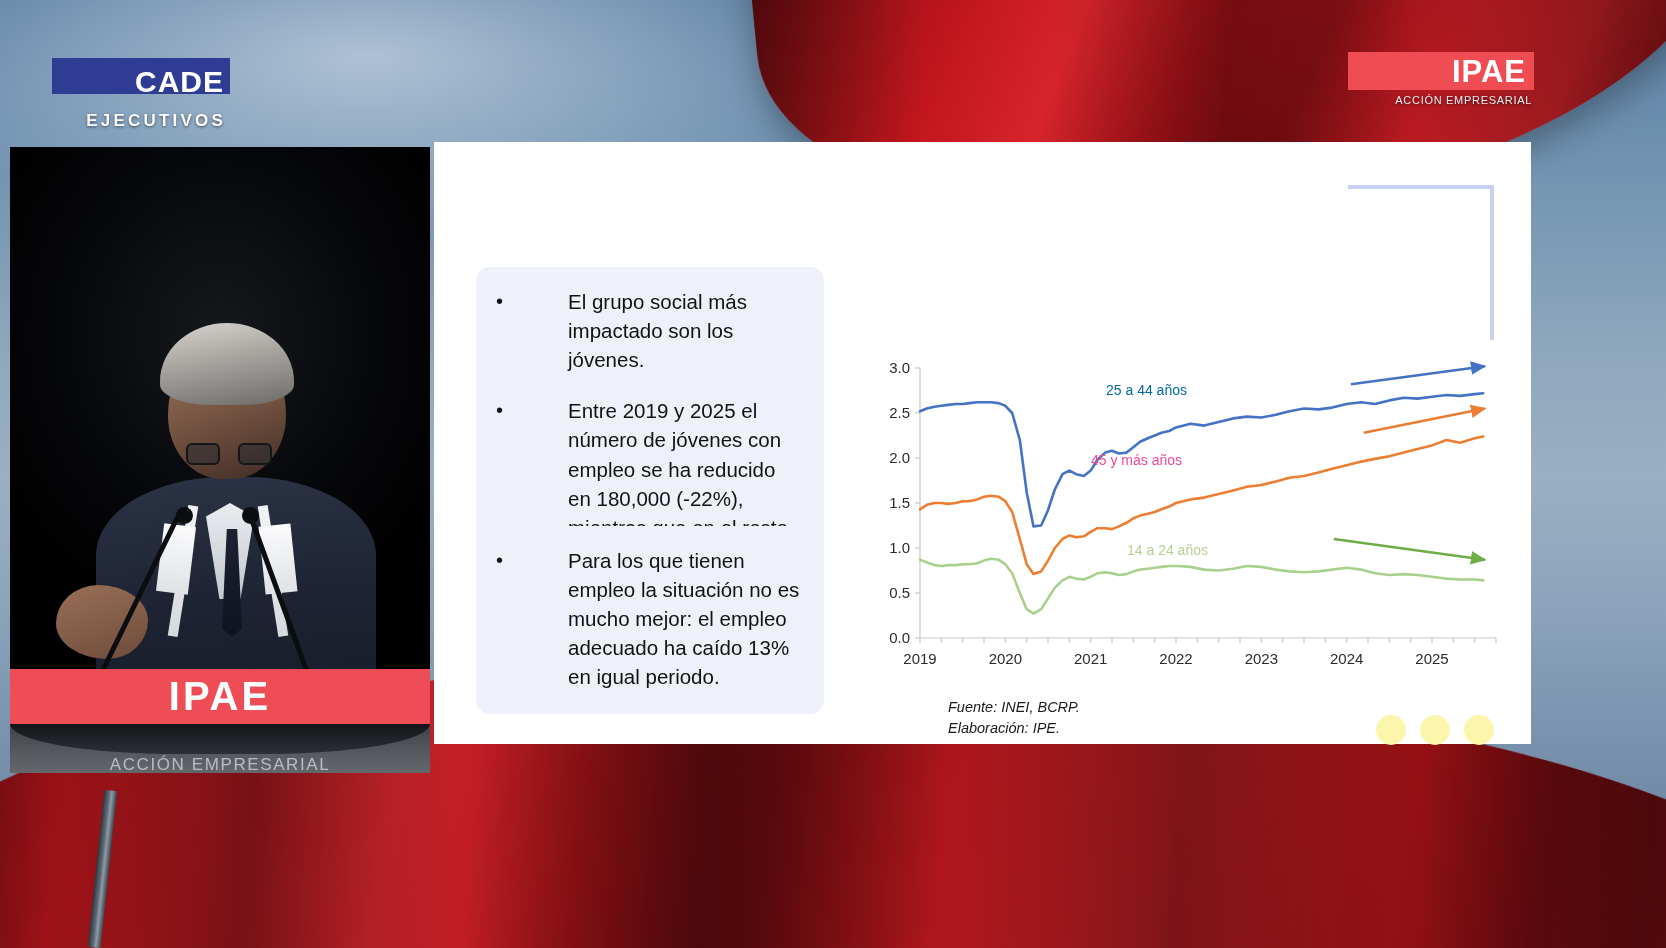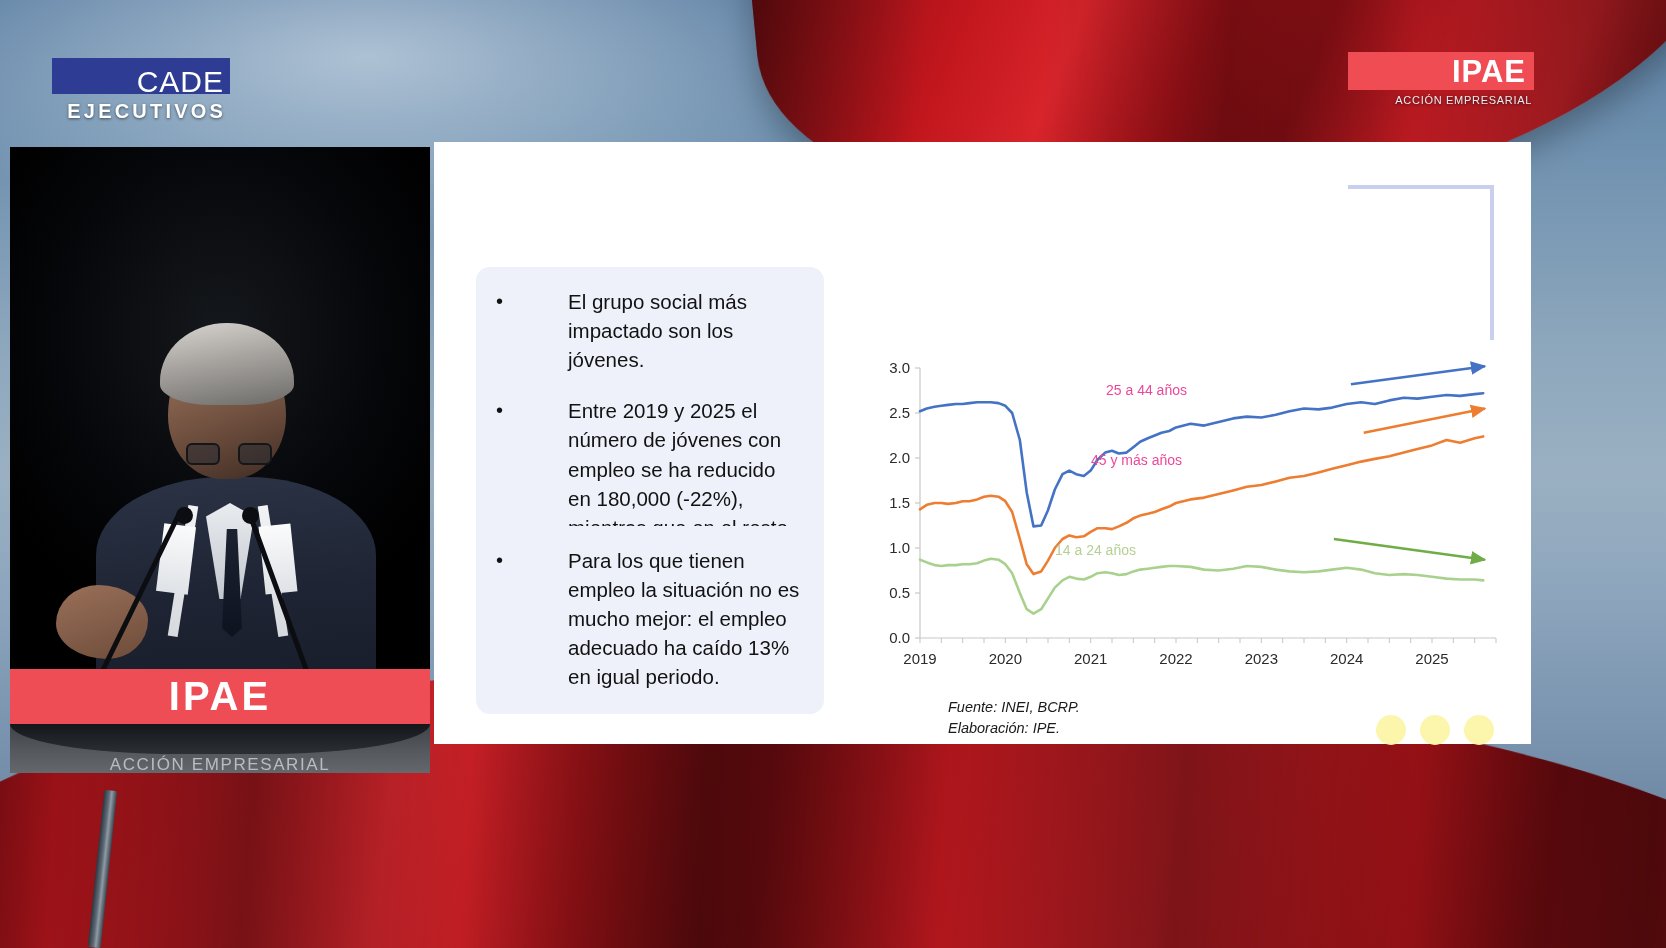--- a/index.html
+++ b/index.html
@@ -105,28 +105,28 @@
     position: absolute; left: 52px; top: 58px;
     width: 178px;
   }
   #logo-cade .bar {
     background: #2e3d93;
     height: 36px;
     display: flex; align-items: center; justify-content: flex-end;
     padding-right: 6px;
   }
   #logo-cade .bar span {
-    color: #fff; font-weight: normal; font-size: 30px;
+    color: #fff; font-weight: bold; font-size: 30px;
     letter-spacing: 1px; line-height: 1; margin-top: 12px;
   }
   #logo-cade .sub {
     text-align: right;
-    color: #fff; font-weight: bold; font-size: 20px;
+    color: #fff; font-weight: bold; font-size: 17px;
     letter-spacing: 3.2px;
-    margin-top: 6px;
+    margin-top: 17px;
     padding-right: 4px;
     text-shadow: 0 1px 3px rgba(0,0,0,.55);
   }
 
   #logo-ipae {
     position: absolute; left: 1348px; top: 52px;
     width: 186px;
   }
   #logo-ipae .bar {
     background: #ef4c54;
@@ -329,23 +329,23 @@
     left: 428px; top: 218px;
     width: 640px; height: 320px;
   }
   #chart-svg { display: block; }
 
   .series-label {
     position: absolute;
     font-size: 14px;
     white-space: nowrap;
   }
-  #label-blue  { left: 672px; top: 240px; color: #ec4899; }
+  #label-blue  { left: 672px; top: 240px; color: #0369a1; }
   #label-org   { left: 657px; top: 310px; color: #ec4899; }
-  #label-green { left: 621px; top: 400px; color: #b6cf94; }
+  #label-green { left: 693px; top: 400px; color: #b6cf94; }
 
   #source {
     position: absolute;
     left: 514px; top: 555px;
     color: #1a1a1a;
     font-size: 14.5px;
     line-height: 1.45;
     font-style: italic;
   }
 

